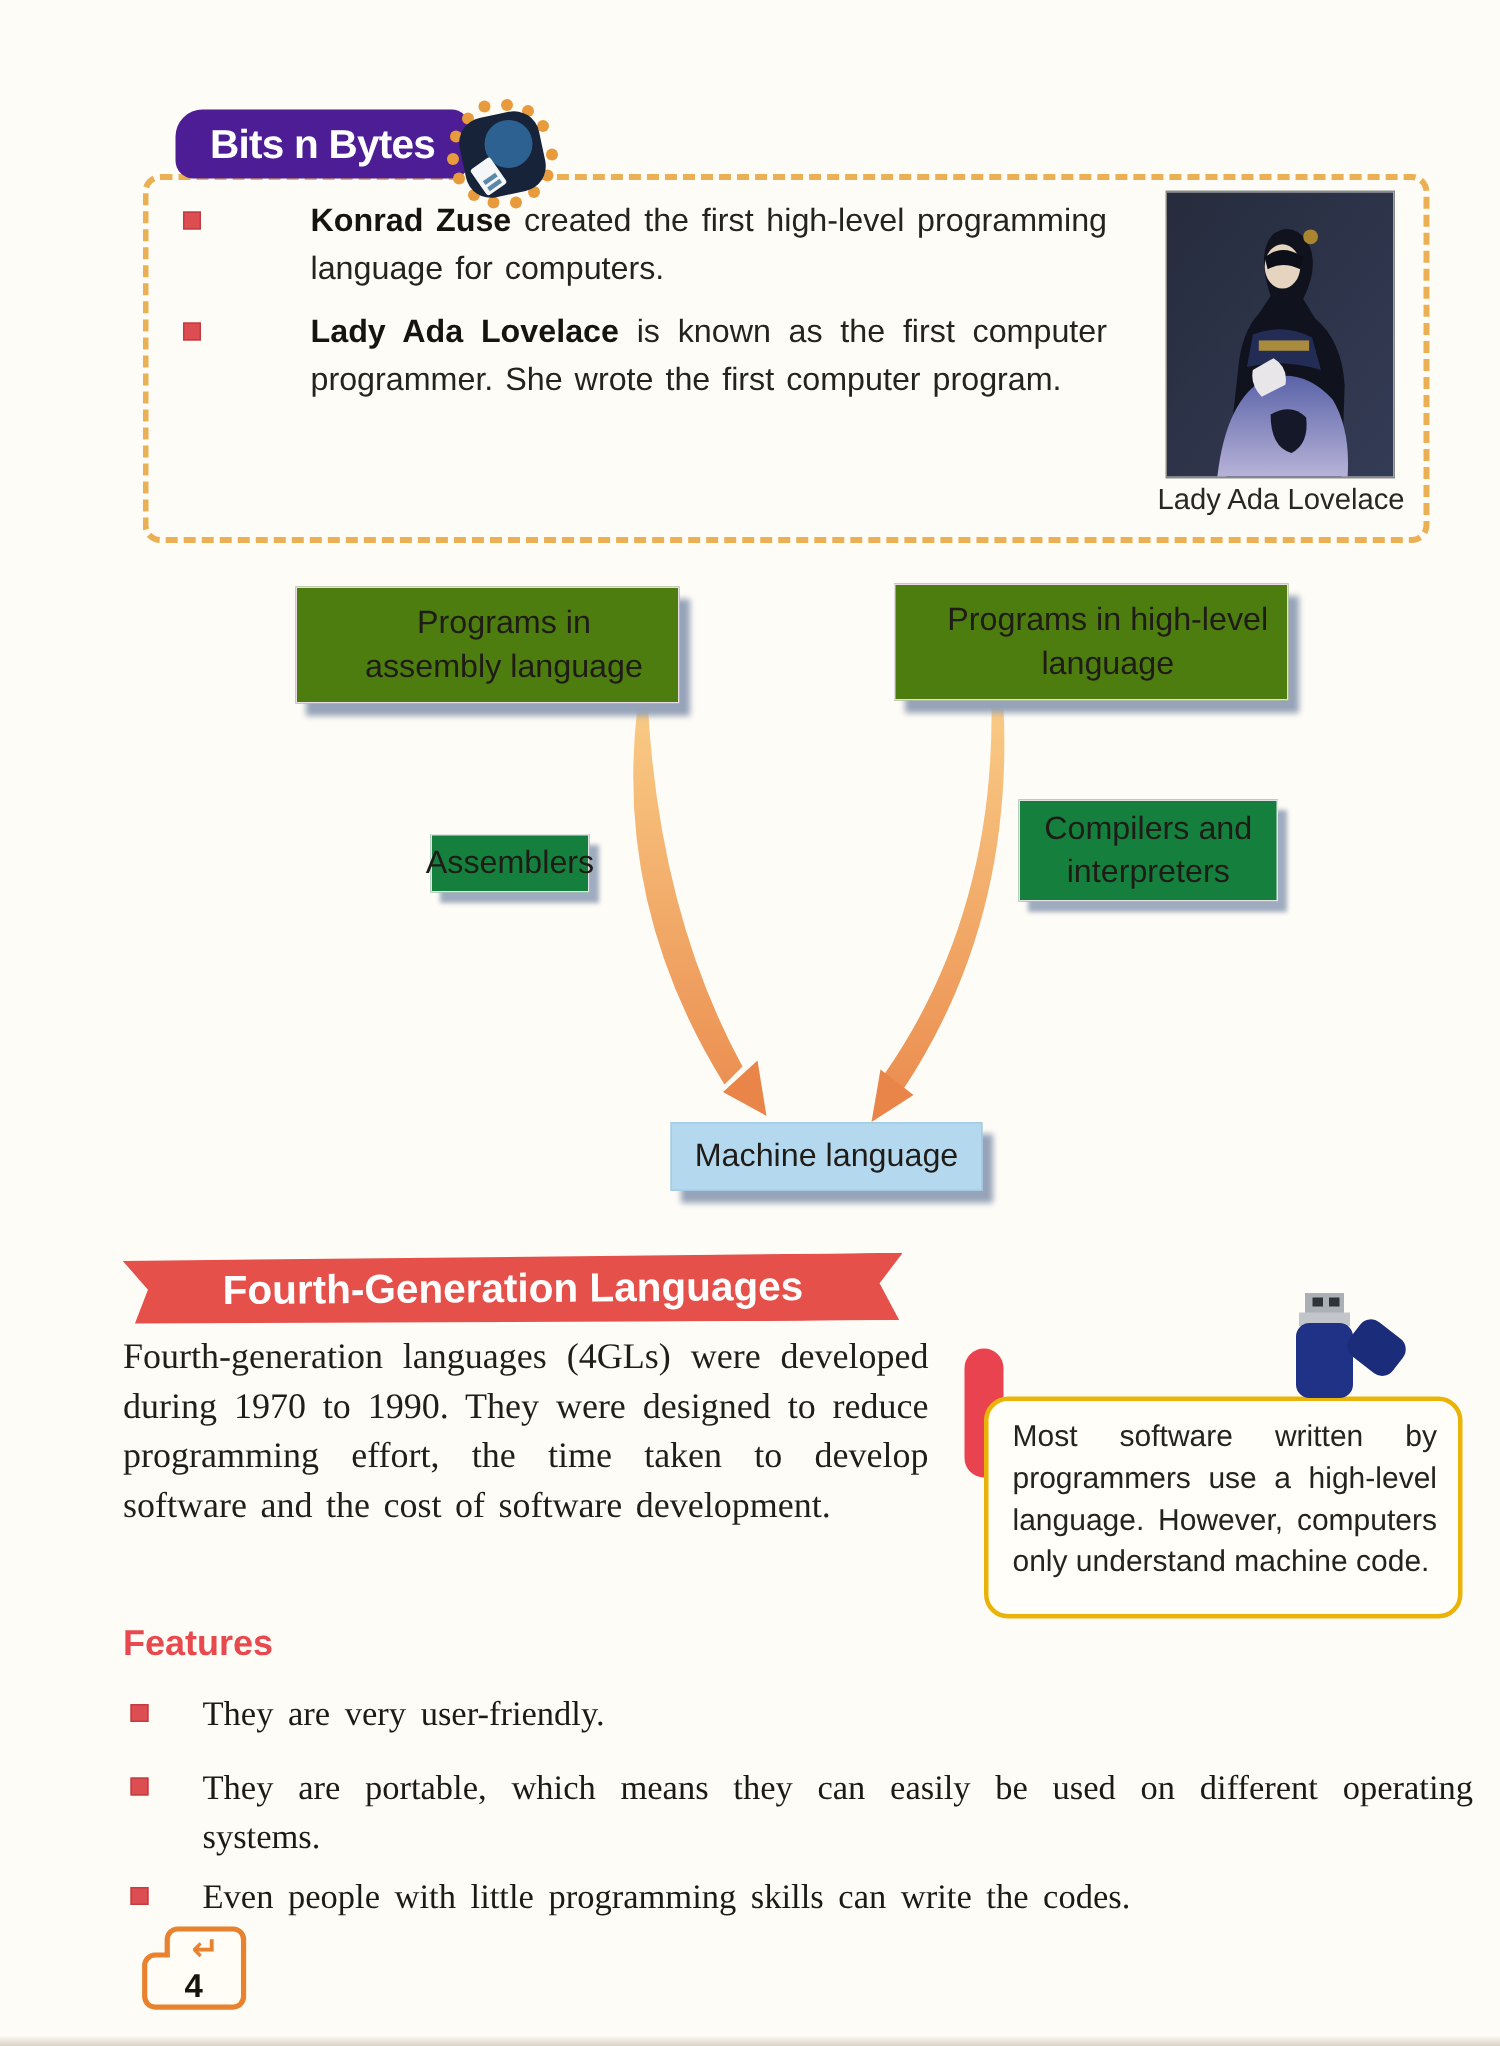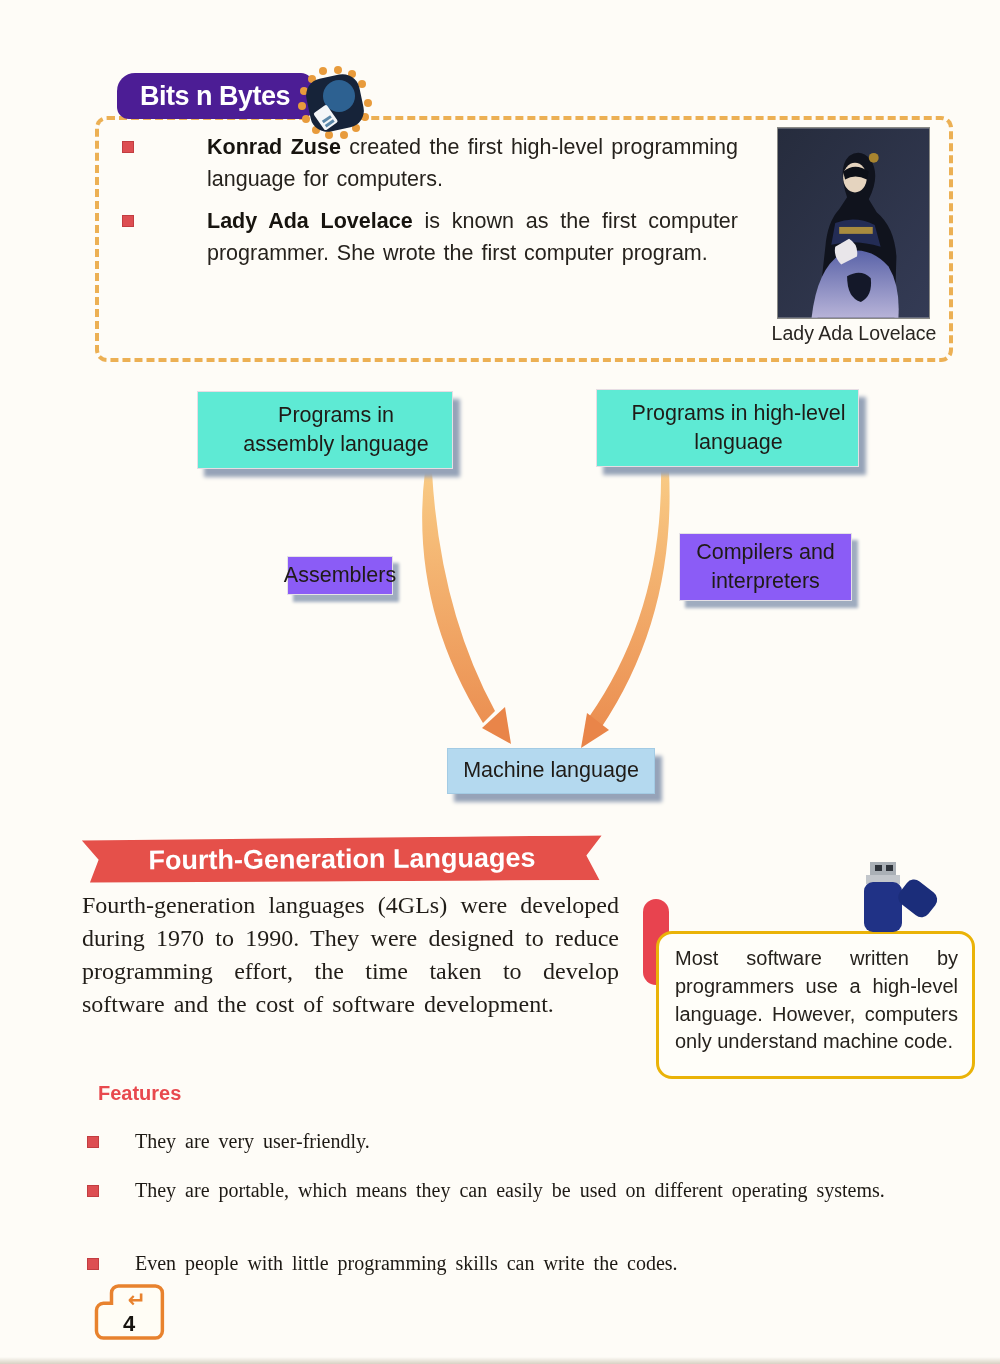--- a/index.html
+++ b/index.html
@@ -43,22 +43,22 @@
     position:absolute; left:760px; top:322px; width:188px; text-align:center;
     font-size:19.5px; color:#2a2622; z-index:1;
   }
 
   
   .dnode {
     position:absolute; display:flex; align-items:center; justify-content:center;
     text-align:center; font-size:21.5px; line-height:1.35; color:#1f1b17;
     padding:4px 10px;
   }
-  .node-pink { background:#5eead4; box-shadow:7px 8px 4px #96a3b8; border:1px solid #e7dde4;padding-left:32px; }
-  .node-white { background:#8b5cf6; box-shadow:6px 7px 3px #9facbf; border:1px solid #e5e2e6; }
+  .node-pink { background:#4d7c0f; box-shadow:7px 8px 4px #96a3b8; border:1px solid #e7dde4;padding-left:32px; }
+  .node-white { background:#15803d; box-shadow:6px 7px 3px #9facbf; border:1px solid #e5e2e6; }
   .node-blue { background:#b4d9ef; box-shadow:7px 8px 4px #96a3b8; border:1px solid #a3cbe4; }
   .arrows-svg { position:absolute; left:0; top:0; width:1000px; height:1364px; pointer-events:none; z-index:0; }
 
   
   .ribbon {
     position:absolute; left:82px; top:837px; width:520px; height:45px;
     background:#e5504a; transform:rotate(-0.4deg);
     clip-path:polygon(0 4%, 100% 0, 97% 45%, 99.5% 100%, 1.5% 97%, 3.2% 47%);
     display:flex; align-items:center; justify-content:center;
     color:#fff; font-weight:bold; font-size:27px; z-index:2;
@@ -83,25 +83,25 @@
   .usb-icon { position:absolute; left:838px; top:860px; width:110px; height:82px; z-index:3; }
   .dyk-box {
     position:absolute; left:656px; top:931px; width:319px; height:148px;
     background:#fffef9; border:3px solid #eab308; border-radius:16px;
     padding:11px 14px 8px 16px; z-index:2;
     font-size:20px; line-height:1.39; text-align:justify; color:#26221d;
   }
 
   
   .features-heading {
-    position:absolute; left:82px; top:1082px; font-size:20px; font-weight:bold; color:#e8494e;margin-left:16px;
+    position:absolute; left:82px; top:1082px; font-size:24px; font-weight:bold; color:#e8494e;
   }
   .feat-item { position:absolute; display:flex; font-family:"Liberation Serif", serif; }
   .feat-text {
-    font-size:20px; line-height:1.42; color:#1d1914; text-align:justify; word-spacing:4px;
+    font-size:23px; line-height:1.42; color:#1d1914; text-align:justify; word-spacing:4px;
   }
   .fi-1 { left:85px; top:1127px; width:860px; }
   .fi-2 { left:85px; top:1176px; width:897px; }
   .fi-3 { left:85px; top:1249px; width:880px; }
   .feat-item .sq-bullet { margin:9px 36px 0 2px; }
 
   .page-key { position:absolute; left:93px; top:1283px; width:74px; height:58px; z-index:2; }
 </style>
 </head>
 <body>

